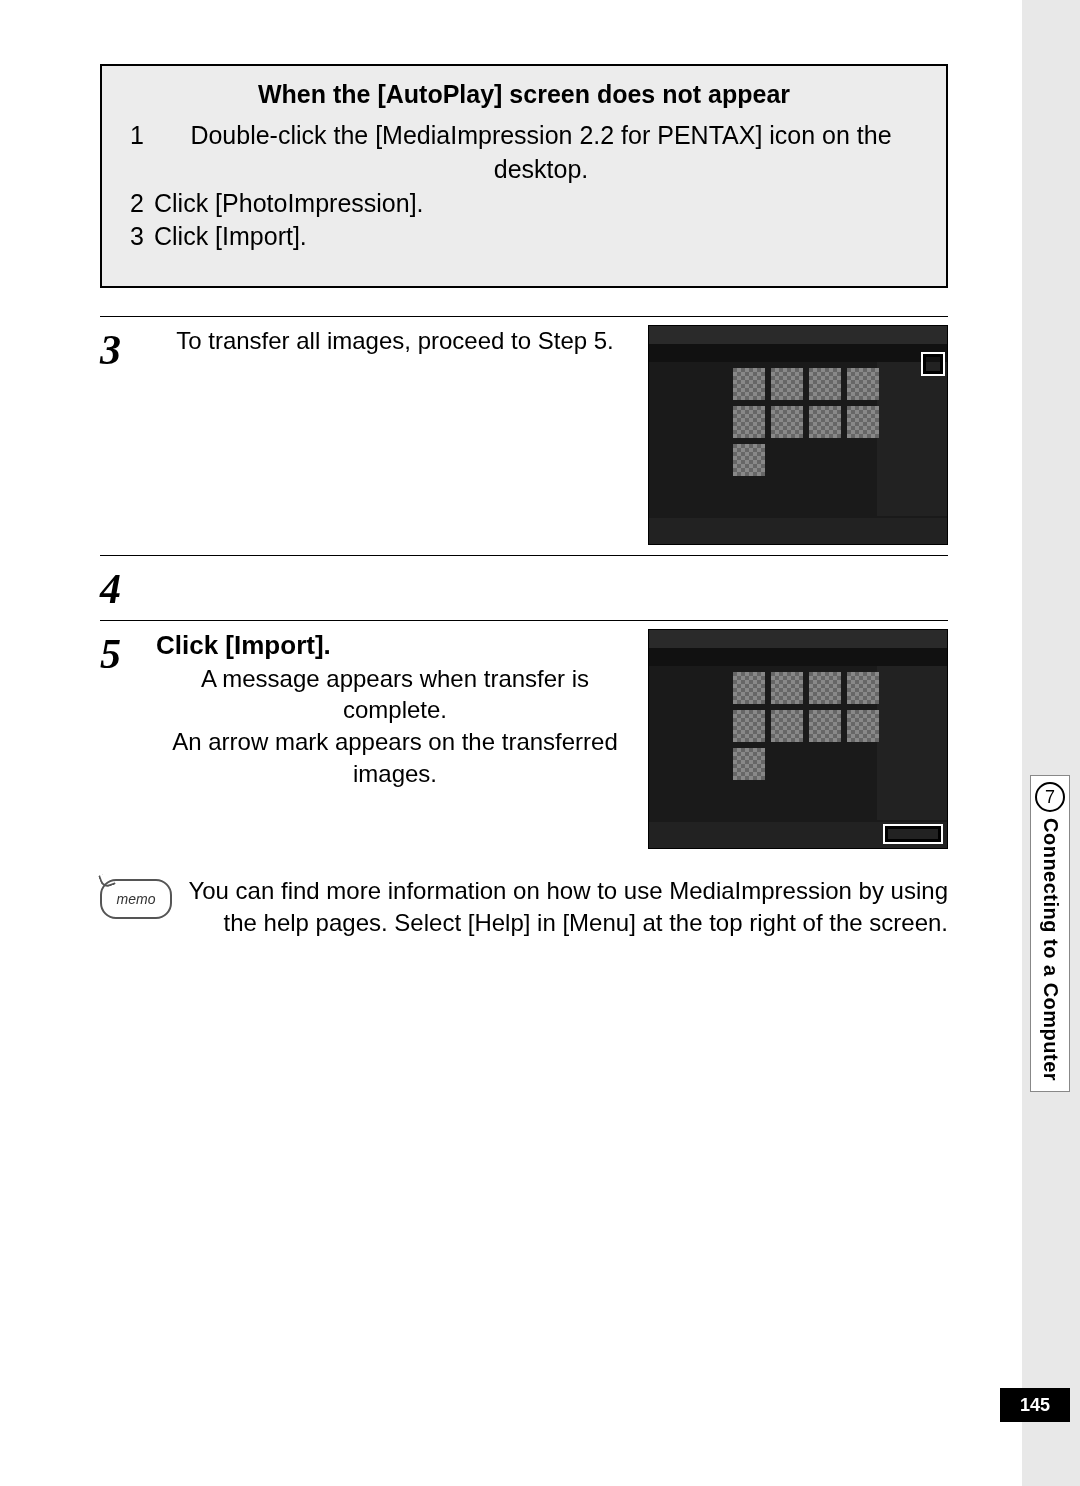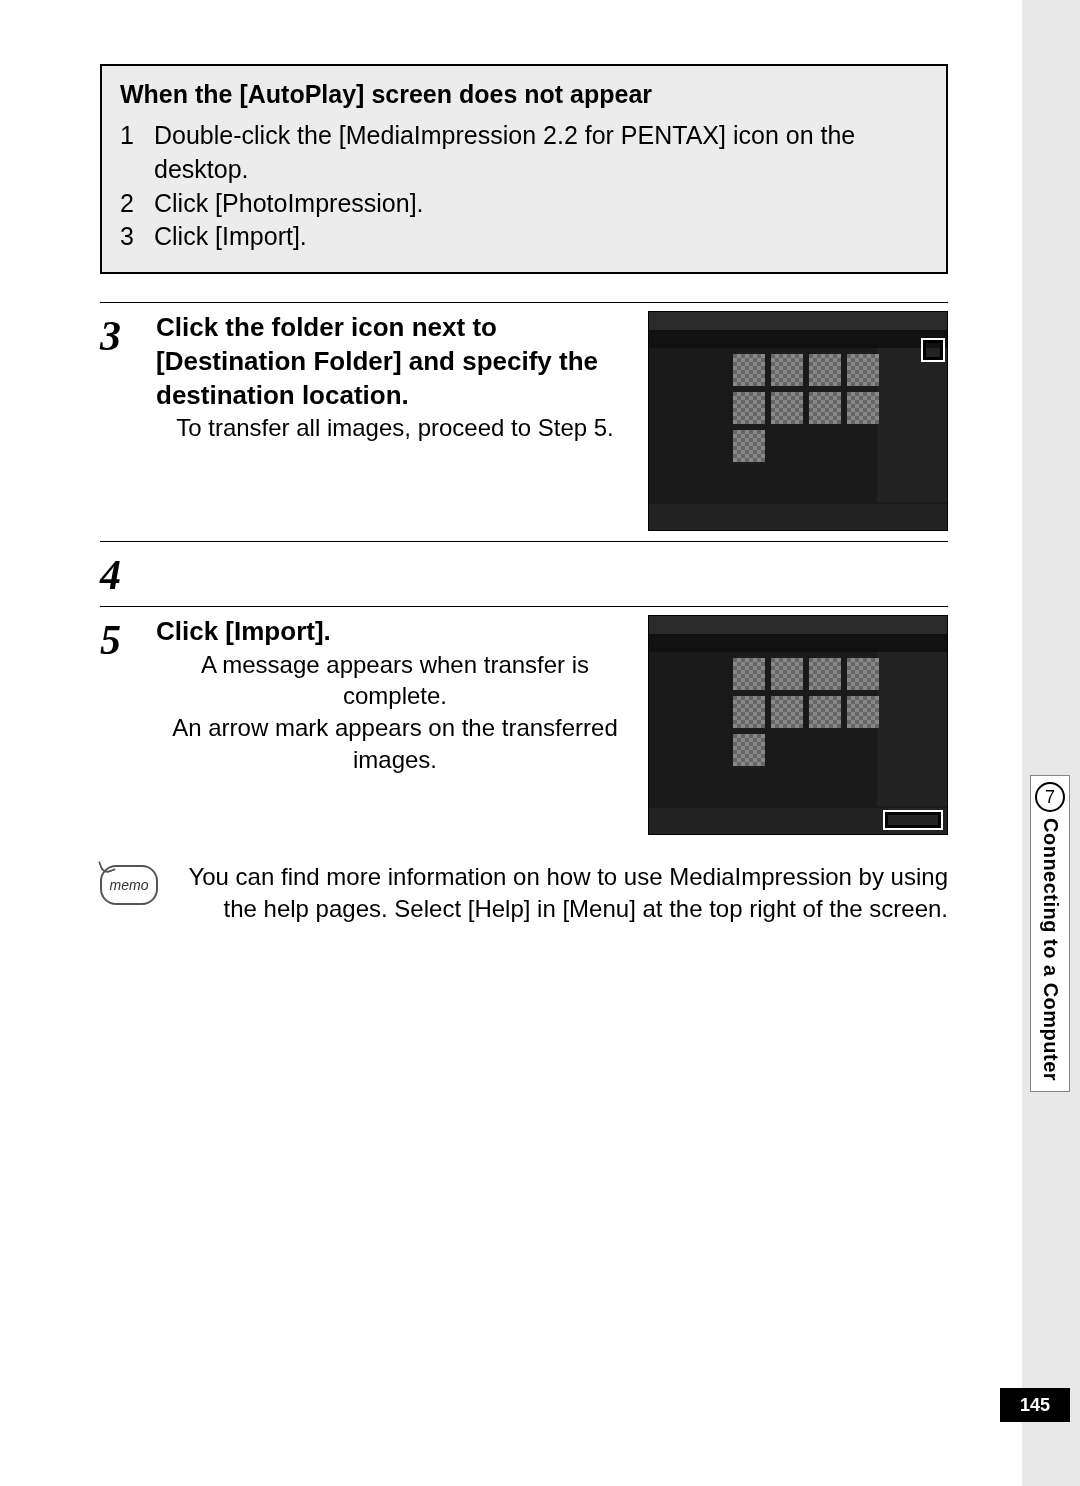--- a/index.html
+++ b/index.html
@@ -71,22 +71,23 @@
   }
   .content {
     position: absolute;
     left: 100px;
     top: 64px;
     width: 848px;
   }
   .info-box {
     border: 2px solid #000;
     background: #ececec;
-    padding: 14px 18px 18px 18px;
+    padding: 14px 18px 32px 18px;
     margin-bottom: 28px;
+    text-align: center;
   }
   .info-title {
     font-size: 25px;
     font-weight: bold;
     margin-bottom: 10px;
   }
   .info-list {
     list-style: none;
     font-size: 25px;
     line-height: 1.35;
@@ -180,21 +181,21 @@
     border:3px solid #000;
     outline:2px solid #fff;
   }
   .memo-row {
     display: flex;
     gap: 16px;
     align-items: flex-start;
     margin-top: 26px;
   }
   .memo-icon {
-    width: 58px;
+    width: 72px;
     height: 40px;
     flex-shrink: 0;
     border: 2px solid #555;
     border-radius: 16px;
     display:flex;
     align-items:center;
     justify-content:center;
     font-size:14px;
     font-style:italic;
     color:#333;
@@ -252,21 +253,20 @@
         </li>
       </ul>
     </div>
 
     <hr class="sep">
 
     <div class="step-row">
       <div class="step-num">3</div>
       <div class="step-body step-flex">
         <div class="step-body-left">
-          <div class="step-title">Click the folder icon next to [Destination Folder] and specify the destination location.</div>
           <div class="step-text">To transfer all images, proceed to Step 5.</div>
         </div>
         <div class="screenshot-placeholder">
           <div class="toprow"></div>
             <div class="toprow2"></div>
           <div class="sidepanel"></div>
             <div class="botbar"></div>
           <div class="thumb-grid">
             <div class="thumb"></div>
               <div class="thumb"></div>

